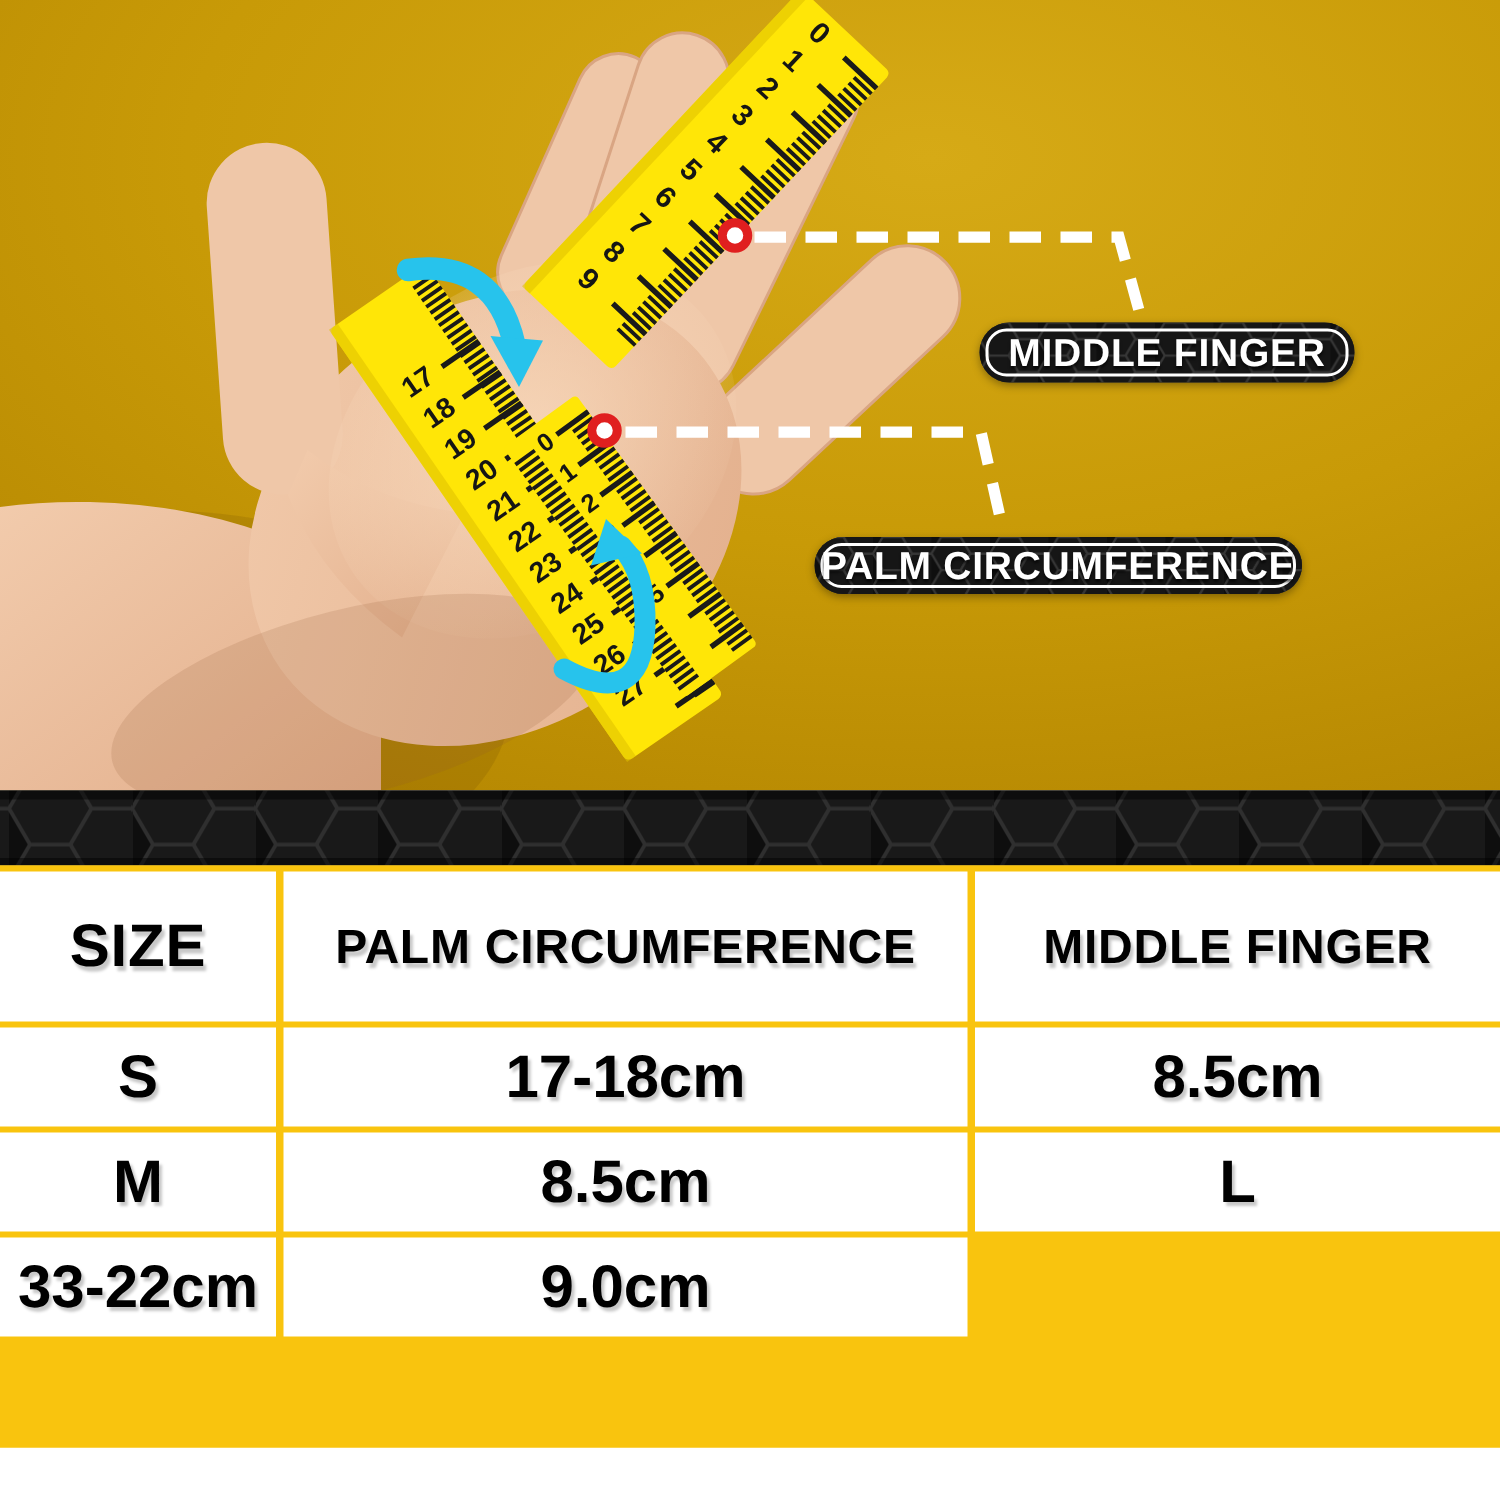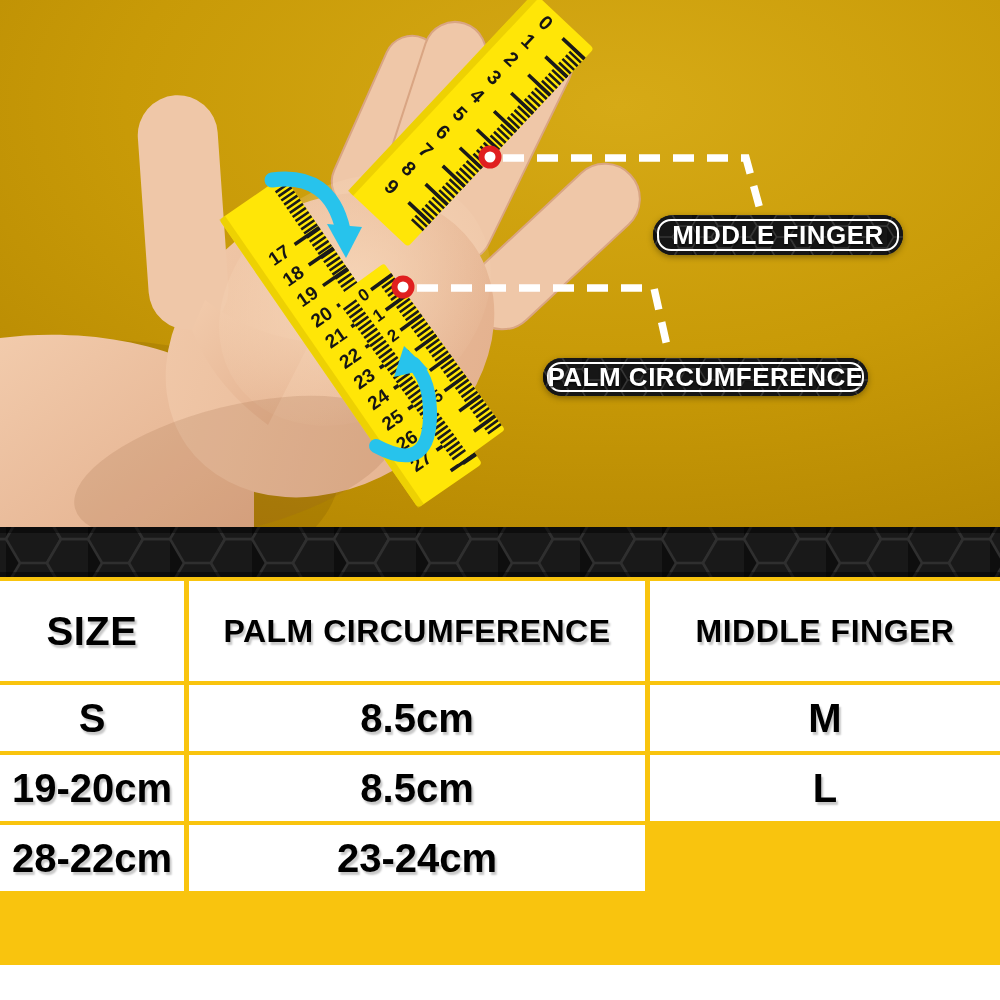--- a/index.html
+++ b/index.html
@@ -196,24 +196,24 @@
       <rect y="45" width="1000" height="5" fill="#000" opacity=".45"></rect>
     </svg>
   </div>
 
   <div class="size-table">
     <div class="cell th th-size">SIZE</div>
     <div class="cell th">PALM CIRCUMFERENCE</div>
     <div class="cell th">MIDDLE FINGER</div>
 
     <div class="cell td">S</div>
+    <div class="cell td">17-18cm</div>
     <div class="cell td">8.5cm</div>
 
     <div class="cell td">M</div>
-    <div class="cell td">19-20cm</div>
     <div class="cell td">8.5cm</div>
 
     <div class="cell td">L</div>
-    <div class="cell td">28-22cm</div>
-
-    <div class="cell td">23-24cm</div>
+    <div class="cell td">33-22cm</div>
+    <div class="cell td">9.0cm</div>
+
   </div>
 </div>
 
 </body></html>

